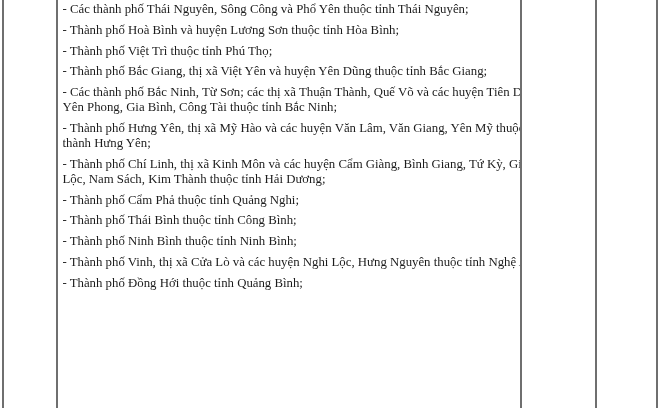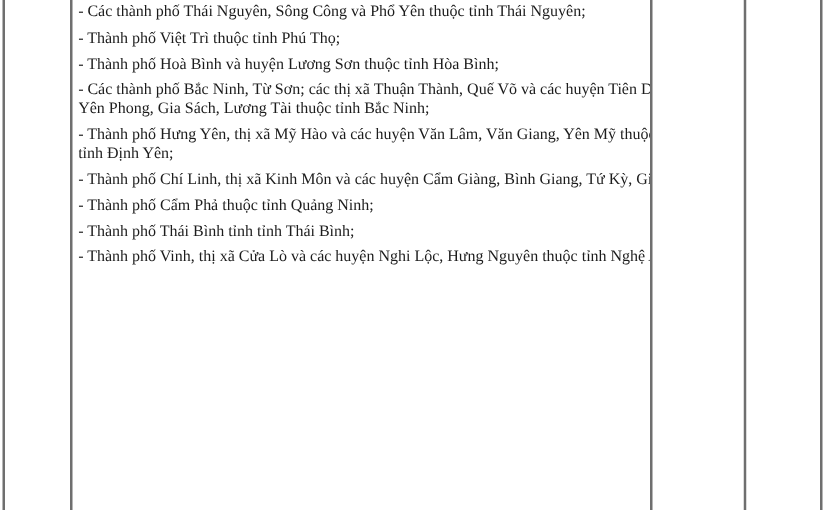--- a/index.html
+++ b/index.html
@@ -52,42 +52,52 @@
   <div class="vline v2"></div>
   <div class="vline v3"></div>
   <div class="vline v4"></div>
   <div class="vline v5"></div>
 
   <div class="text-col">
     <p class="row">
       <span class="line">- Các thành phố Thái Nguyên, Sông Công và Phổ Yên thuộc tỉnh Thái Nguyên;</span>
     </p>
     <p class="row">
+      <span class="line">- Thành phố Hoà Bình và huyện Lương Sơn thuộc tỉnh Hòa Bình;</span>
+    </p>
+    <p class="row">
       <span class="line">- Thành phố Việt Trì thuộc tỉnh Phú Thọ;</span>
     </p>
     <p class="row">
-      <span class="line">- Thành phố Hoà Bình và huyện Lương Sơn thuộc tỉnh Hòa Bình;</span>
+      <span class="line">- Thành phố Bắc Giang, thị xã Việt Yên và huyện Yên Dũng thuộc tỉnh Bắc Giang;</span>
     </p>
     <p class="row">
     </p>
     <p class="row">
       <span class="line">- Các thành phố Bắc Ninh, Từ Sơn; các thị xã Thuận Thành, Quế Võ và các huyện Tiên Du,</span>
-      <span class="line">Yên Phong, Gia Sách, Lương Tài thuộc tỉnh Bắc Ninh;</span>
+      <span class="line">Yên Phong, Gia Bình, Công Tài thuộc tỉnh Bắc Ninh;</span>
     </p>
     <p class="row">
       <span class="line">- Thành phố Hưng Yên, thị xã Mỹ Hào và các huyện Văn Lâm, Văn Giang, Yên Mỹ thuộc</span>
-      <span class="line">tỉnh Định Yên;</span>
+      <span class="line">thành Hưng Yên;</span>
     </p>
     <p class="row">
       <span class="line">- Thành phố Chí Linh, thị xã Kinh Môn và các huyện Cẩm Giàng, Bình Giang, Tứ Kỳ, Gia</span>
+      <span class="line">Lộc, Nam Sách, Kim Thành thuộc tỉnh Hải Dương;</span>
     </p>
     <p class="row">
-      <span class="line">- Thành phố Cẩm Phả thuộc tỉnh Quảng Ninh;</span>
+      <span class="line">- Thành phố Cẩm Phả thuộc tỉnh Quảng Nghi;</span>
     </p>
     <p class="row">
-      <span class="line">- Thành phố Thái Bình tỉnh tỉnh Thái Bình;</span>
+      <span class="line">- Thành phố Thái Bình thuộc tỉnh Công Bình;</span>
+    </p>
+    <p class="row">
+      <span class="line">- Thành phố Ninh Bình thuộc tỉnh Ninh Bình;</span>
     </p>
     <p class="row">
       <span class="line">- Thành phố Vinh, thị xã Cửa Lò và các huyện Nghi Lộc, Hưng Nguyên thuộc tỉnh Nghệ An;</span>
+    </p>
+    <p class="row">
+      <span class="line">- Thành phố Đồng Hới thuộc tỉnh Quảng Bình;</span>
     </p>
   </div>
 
 </div>
 
 </body></html>

